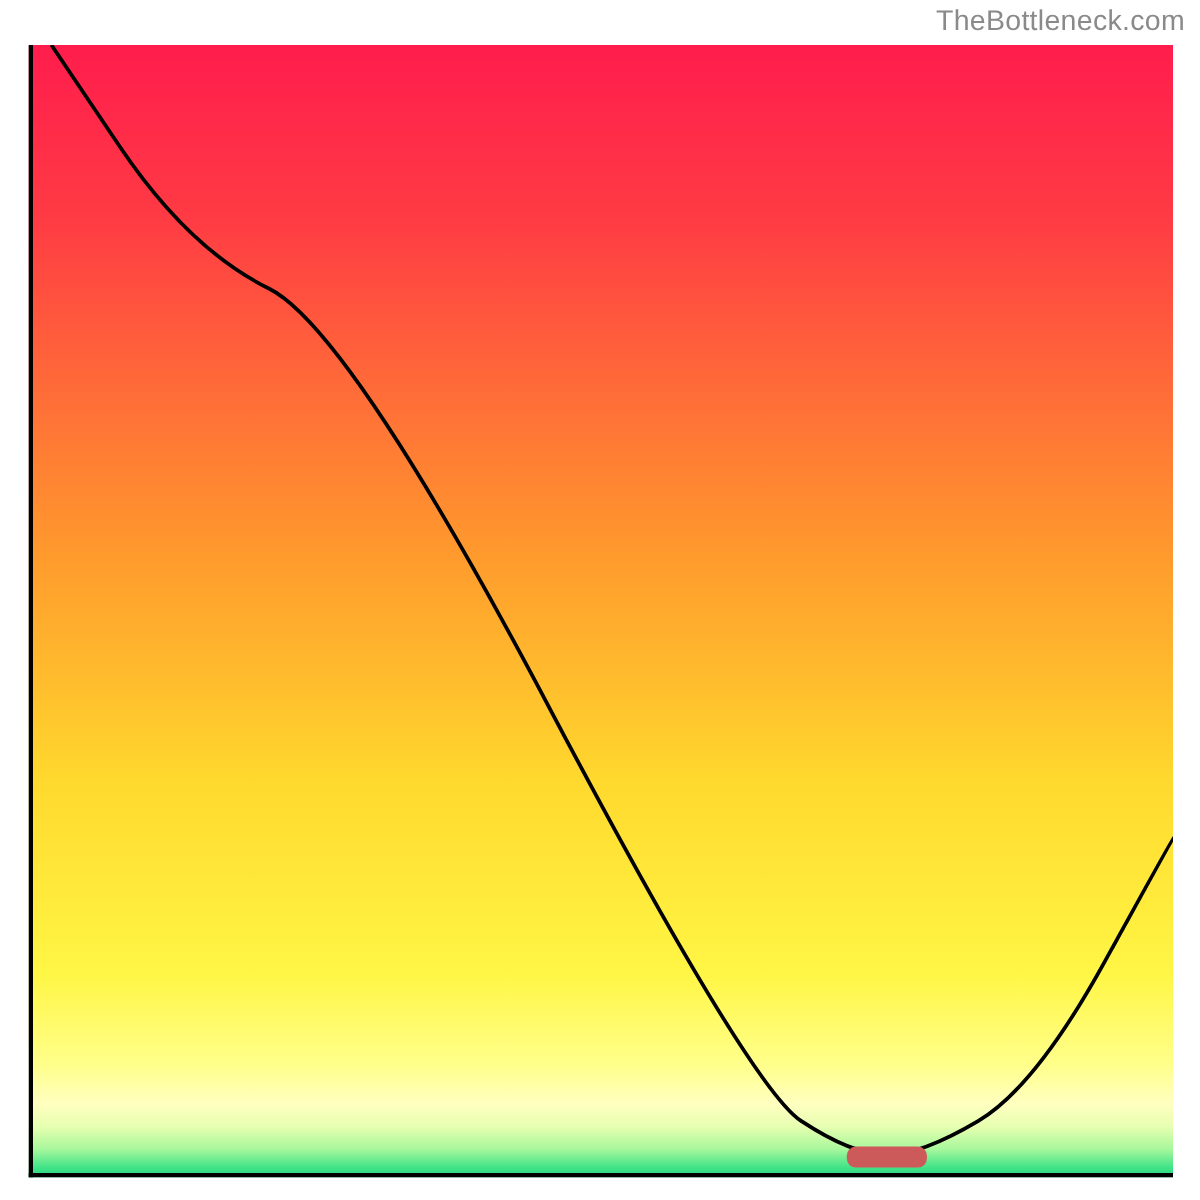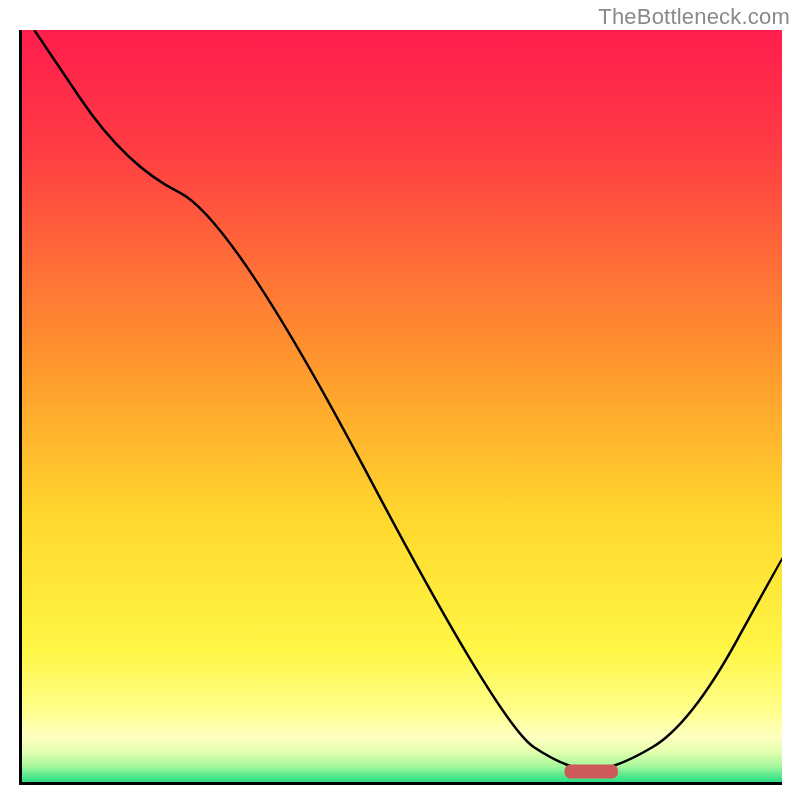--- a/index.html
+++ b/index.html
@@ -9,21 +9,21 @@
     height: 800px;
     background: #ffffff;
     font-family: Arial, Helvetica, sans-serif;
     overflow: hidden;
   }
   .watermark {
     position: absolute;
     top: 4px;
     right: 10px;
     color: #8a8a8a;
-    font-size: 22px;
+    font-size: 19px;
     letter-spacing: 0.2px;
     user-select: none;
   }
   .plot {
     position: absolute;
     left: 19px;
     top: 30px;
     width: 763px;
     height: 755px;
   }

